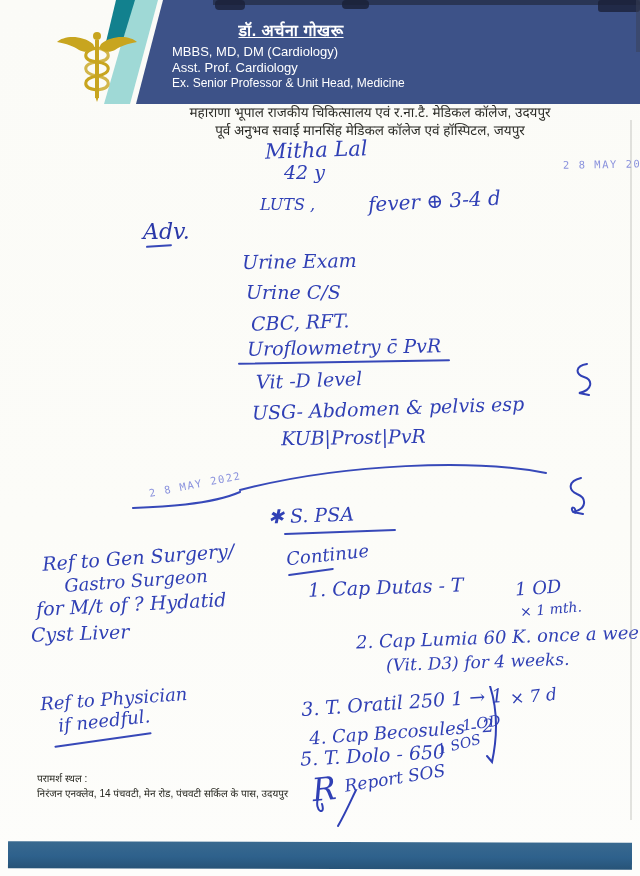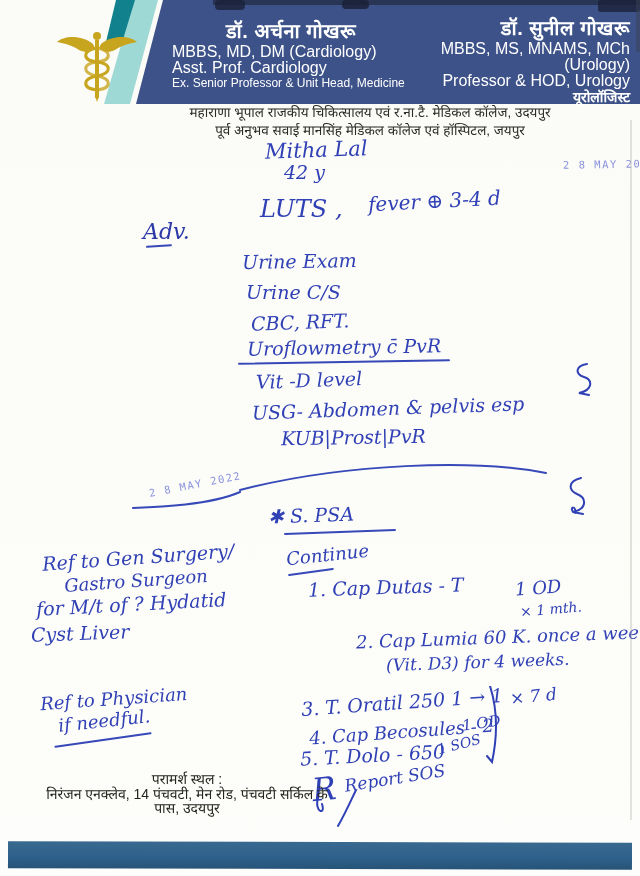--- a/index.html
+++ b/index.html
@@ -3,33 +3,33 @@
 <meta charset="utf-8">
 <style>
   html,body{margin:0;padding:0;}
   body{width:640px;height:876px;position:relative;background:#ffffff;font-family:"Liberation Sans",sans-serif;overflow:hidden;}
   .page{position:absolute;inset:0;background:linear-gradient(180deg,#fbfbf7 0%,#fcfcf8 60%,#fdfdfb 100%);}
   .abs{position:absolute;}
   
   .banner-svg{position:absolute;left:0;top:0;width:640px;height:110px;}
   .doc-left{position:absolute;left:172px;top:18px;width:238px;color:#fff;}
   .doc-right{position:absolute;right:10px;top:15px;width:250px;color:#fff;text-align:right;}
-  .doc-name{font-size:20px;font-weight:bold;letter-spacing:.5px;line-height:26px;text-align:center;}
+  .doc-name{font-size:16px;font-weight:bold;letter-spacing:.5px;line-height:26px;text-align:center;text-decoration:underline;}
   .doc-right .doc-name{text-align:right;}
-  .doc-cred{font-size:16px;line-height:16px;}
+  .doc-cred{font-size:13px;line-height:16px;}
   .doc-cred-sm{font-size:12px;line-height:15px;}
   .doc-spec{font-size:14px;font-weight:bold;line-height:16px;}
   .subheader{position:absolute;left:90px;top:104px;width:560px;text-align:center;color:#2b2b26;font-size:13.5px;line-height:18px;}
   
   .hw{position:absolute;font-family:"DejaVu Serif",serif;font-style:italic;color:#3040b5;white-space:nowrap;}
   .stamp{position:absolute;font-family:"DejaVu Sans Mono",monospace;color:#8a92dd;font-size:10.5px;letter-spacing:1.5px;white-space:nowrap;}
   .ink-line{position:absolute;background:#3748b8;height:2px;border-radius:2px;}
   .flourish{position:absolute;}
   
-  .footer-left{position:absolute;left:37px;top:772px;width:300px;color:#26261f;font-size:14px;line-height:14.5px;text-align:center;}
+  .footer-left{position:absolute;left:37px;top:772px;width:300px;color:#26261f;font-size:10px;line-height:14.5px;}
   .footer-right{position:absolute;right:10px;top:790px;width:330px;text-align:right;color:#26261f;font-size:11px;line-height:14px;}
   .disclaimer{color:#58584f;font-size:11.5px;margin-top:2px;}
   .bottom-bar{position:absolute;left:8px;top:842px;width:624px;height:27px;background:linear-gradient(180deg,#39698f 0%,#2e618c 55%,#275377 100%);transform:rotate(.15deg);}
   .edge-line{position:absolute;width:2px;background:rgba(175,175,168,.35);}
 </style>
 </head>
 <body>
 
 <div class="page">
 
@@ -58,38 +58,32 @@
       <path d="M42 68 L44 74 L46 68 Z"></path>
     </g>
   </svg>
 
   <div class="doc-left">
     <div class="doc-name">डॉ. अर्चना गोखरू</div>
     <div class="doc-cred">MBBS, MD, DM (Cardiology)</div>
     <div class="doc-cred">Asst. Prof. Cardiology</div>
     <div class="doc-cred-sm">Ex. Senior Professor &amp; Unit Head, Medicine</div>
   </div>
-  <div class="doc-right">
-    <div class="doc-name">डॉ. सुनील गोखरू</div>
-    <div class="doc-cred">MBBS, MS, MNAMS, MCh (Urology)</div>
-    <div class="doc-cred">Professor &amp; HOD, Urology</div>
-    <div class="doc-spec">यूरोलॉजिस्ट</div>
-  </div>
 
   <div class="subheader">
     <div>महाराणा भूपाल राजकीय चिकित्सालय एवं र.ना.टै. मेडिकल कॉलेज, उदयपुर</div>
     <div>पूर्व अनुभव सवाई मानसिंह मेडिकल कॉलेज एवं हॉस्पिटल, जयपुर</div>
   </div>
 
   <div class="stamp" style="left:563px;top:158px;transform:rotate(-1deg);">2 8 MAY 2022</div>
   <div class="stamp" style="left:148px;top:478px;transform:rotate(-11deg);">2 8 MAY 2022</div>
 
   <div class="hw" style="left:265px;top:138px;font-size:21px;transform:rotate(-2deg);">Mitha Lal</div>
   <div class="hw" style="left:284px;top:161px;font-size:19px;">42 y</div>
-  <div class="hw" style="left:260px;top:195px;font-size:24px;text-align:center;">LUTS ,</div>
+  <div class="hw" style="left:260px;top:195px;font-size:16px;text-align:center;">LUTS ,</div>
   <div class="hw" style="left:368px;top:189px;font-size:20px;transform:rotate(-3deg);">fever ⊕ 3-4 d</div>
 
   <div class="hw" style="left:143px;top:219px;font-size:22px;color:#2a38a8;">Adv.</div>
   <div class="ink-line" style="left:146px;top:245px;width:26px;transform:rotate(-4deg);"></div>
 
   <div class="hw" style="left:242px;top:250px;font-size:19px;transform:rotate(-1deg);">Urine Exam</div>
   <div class="hw" style="left:246px;top:281px;font-size:19px;">Urine C/S</div>
   <div class="hw" style="left:251px;top:311px;font-size:19px;transform:rotate(-2deg);">CBC, RFT.</div>
   <div class="hw" style="left:247px;top:336px;font-size:19px;transform:rotate(-1deg);">Uroflowmetry c̄ PvR</div>
   <div class="ink-line" style="left:238px;top:361px;width:212px;transform:rotate(-1deg);"></div>

